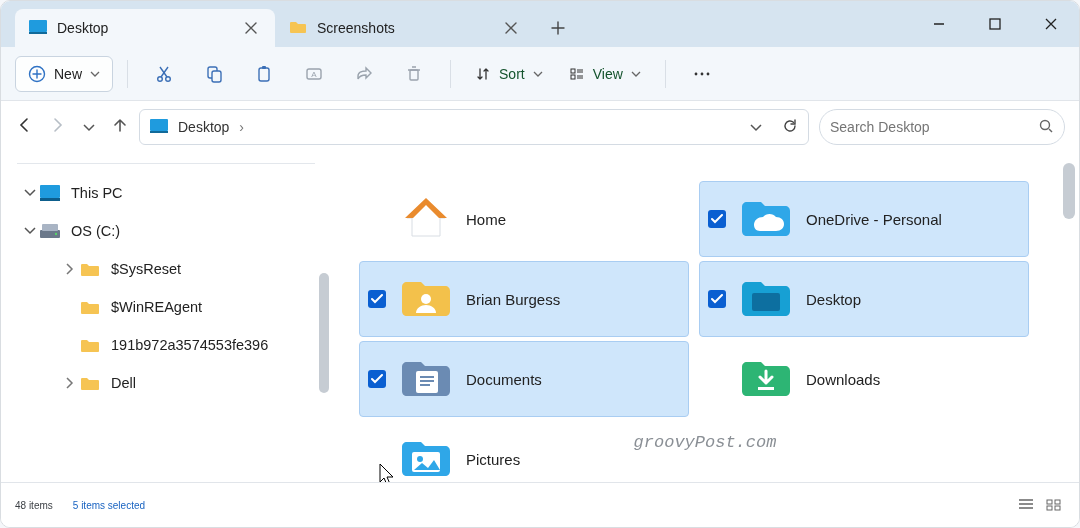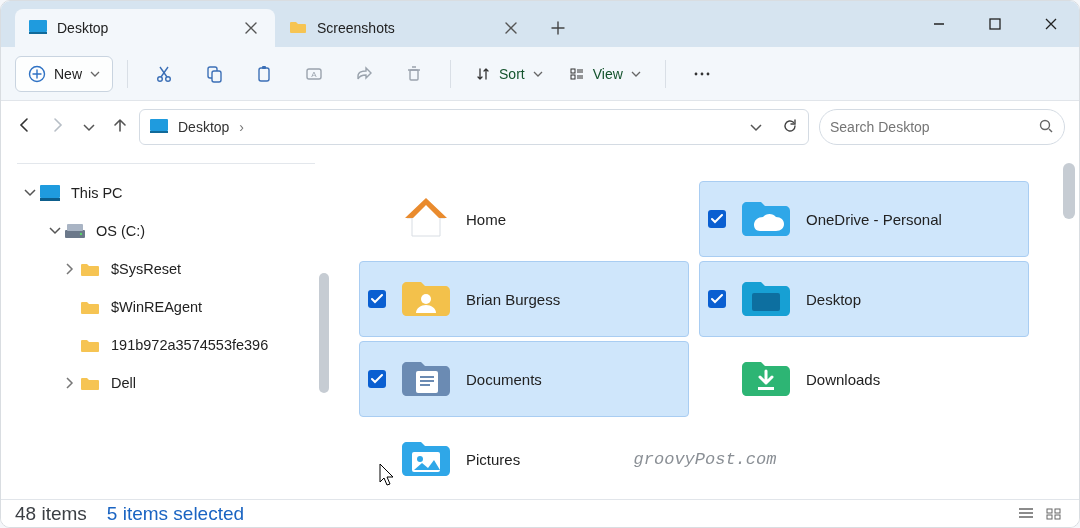--- a/index.html
+++ b/index.html
@@ -35,39 +35,39 @@
   .search input { border: none; outline: none; flex: 1; font-size: 14px; color: #333; background: transparent; }
 
   
   .body { flex: 1; display: flex; min-height: 0; background: #fff; }
   .sidebar { width: 330px; border-right: 0; padding: 6px 0 0 0; position: relative; }
   .side-thumb { position: absolute; right: 2px; top: 120px; width: 10px; height: 120px; background: #c6ccd3; border-radius: 5px; }
   .sidebar hr { border: none; border-top: 1px solid #e3e7ec; margin: 4px 16px 10px 16px; }
   .tree-item { display: flex; align-items: center; height: 38px; font-size: 14.5px; color: #222; padding-right: 20px; }
   .tree-item .chev { width: 18px; display: flex; justify-content: center; color: #555; }
   .tree-item .ico { width: 22px; height: 22px; margin-right: 10px; display: flex; align-items: center; justify-content: center; }
-  .pad0 { padding-left: 20px; } .pad1 { padding-left: 45px; } .pad2 { padding-left: 60px; }
+  .pad0 { padding-left: 20px; } .pad1 { padding-left: 20px; } .pad2 { padding-left: 60px; }
 
   .content { flex: 1; position: relative; overflow: hidden; }
   .grid { position: absolute; left: 28px; top: 28px; display: grid; grid-template-columns: 330px 330px; grid-auto-rows: 76px; column-gap: 10px; row-gap: 4px; }
   .tile { display: flex; align-items: center; gap: 14px; padding: 6px 10px 6px 8px; border-radius: 4px; border: 1px solid transparent; position: relative; }
   .tile.selected { background: #cfe6fb; border-color: #a9cdf2; }
   .tile.hover-sel { background: #d9ecfd; border-color: #a9cdf2; }
   .tile .chk { width: 18px; height: 18px; border-radius: 3px; display: flex; align-items: center; justify-content: center; flex-shrink: 0; }
   .tile.selected .chk, .tile.hover-sel .chk { background: #0a5fd1; }
   .tile .chk svg { display: none; }
   .tile.selected .chk svg, .tile.hover-sel .chk svg { display: block; }
   .tile .ficon { width: 52px; height: 48px; display: flex; align-items: center; justify-content: center; flex-shrink: 0; }
   .tile .label { font-size: 15px; color: #222; }
   .cursor-img { position: absolute; pointer-events: none; }
 
   .right-scroll { position: absolute; right: 4px; top: 10px; width: 12px; height: 56px; background: #c6ccd3; border-radius: 6px; }
 
   
-  .status { height: 28px; border-top: 1px solid #e1e5ea; display: flex; align-items: center; padding: 0 14px; gap: 20px; font-size: 19px; color: #3b3f44; background: #fff; }
+  .status { height: 45px; border-top: 1px solid #e1e5ea; display: flex; align-items: center; padding: 0 14px; gap: 20px; font-size: 10px; color: #3b3f44; background: #fff; }
   .status .right { margin-left: auto; display: flex; gap: 6px; }
   .status .sel { color: #1a64c2; }
   .view-icon { width: 22px; height: 18px; display: flex; align-items: center; justify-content: center; color: #555; border: 1px solid transparent; }
 
   .watermark { position: absolute; left: 50%; transform: translateX(-50%); bottom: 30px; font-family: Liberation Mono, monospace; font-style: italic; color: #8a8f95; font-size: 17px; pointer-events: none; }
 
   
   .ic { width: 16px; height: 16px; }
 </style>
 </head>

